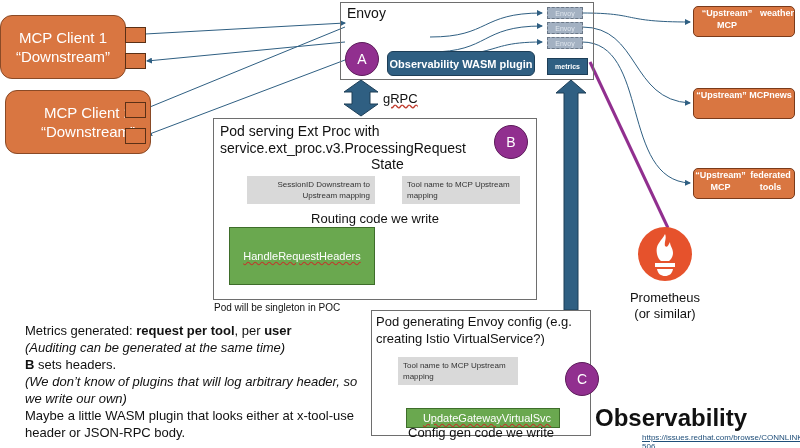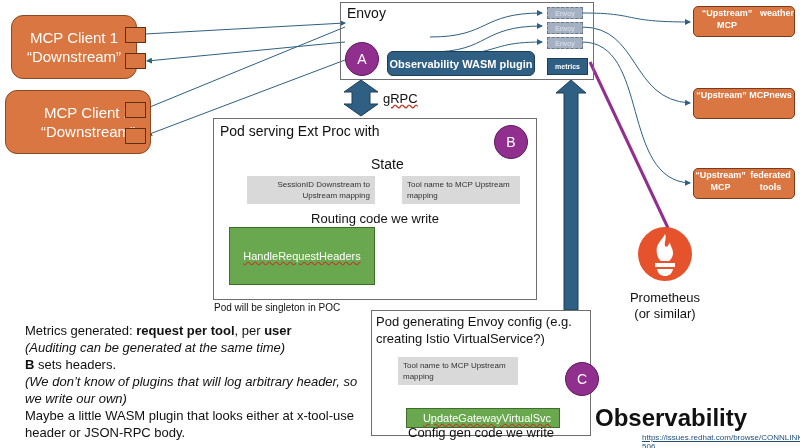--- a/index.html
+++ b/index.html
@@ -85,21 +85,21 @@
   <path d="M582,27 C640,27 630,100 690,103" fill="none" stroke="#2f5f82" stroke-width="1" marker-end="url(#arr)"></path>
   <path d="M582,42 C650,42 620,180 690,183" fill="none" stroke="#2f5f82" stroke-width="1" marker-end="url(#arr)"></path>
 
   <polygon points="361,80 378,92 370,92 370,104 378,104 361,116 344,104 352,104 352,92 344,92" fill="#2f5f82" stroke="#1d3e57"></polygon>
 
   <polygon points="571,80 586,93 578,93 578,310 564,310 564,93 556,93" fill="#2f5f82" stroke="#1d3e57"></polygon>
 
   <line x1="590" y1="62" x2="668" y2="228" stroke="#912f8f" stroke-width="3"></line>
 </svg>
 
-<div class="client" style="left:11px;top:15px;width:124px;height:62px;">
+<div class="client" style="left:0;top:15px;width:124px;height:62px;">
   <span>MCP Client 1</span>
   <span>“Downstream”</span>
 </div>
 <div class="port" style="left:125px;top:27px;"></div>
 <div class="port" style="left:125px;top:53px;"></div>
 
 <div class="client" style="left:5px;top:90px;width:124px;height:62px;padding-left:20px;">
   <span>MCP Client 2</span>
   <span>“Downstream”</span>
 </div>
@@ -126,20 +126,21 @@
 </div>
 <div class="upstream" style="left:693px;top:168px;width:100px;height:29px;">
   <span>“Upstream” MCP</span>
   <span>federated  tools</span>
 </div>
 
 <span class="abs squig" style="left:383px;top:91px;font-size:13px;">gRPC</span>
 
 <div class="box" style="left:213px;top:118px;width:322px;height:180px;">
   <div class="abs" style="left:6px;top:4px;font-size:14px;">Pod serving Ext Proc with</div>
+  <div class="abs" style="left:6px;top:21px;font-size:14px;">service.ext_proc.v3.ProcessingRequest</div>
   <div class="abs" style="left:157px;top:37px;font-size:14px;">State</div>
   <div class="circle" style="left:280px;top:6px;">B</div>
   <div class="gray" style="left:33px;top:57px;width:128px;height:28px;text-align:right;">SessionID Downstream to Upstream mapping</div>
   <div class="gray" style="left:188px;top:57px;width:118px;height:28px;">Tool name to MCP Upstream mapping</div>
   <div class="abs" style="left:0;width:322px;text-align:center;top:92px;font-size:13px;">Routing code we write</div>
   <div class="green" style="left:15px;top:108px;width:144px;height:56px;">HandleRequestHeaders</div>
 </div>
 <span class="abs" style="left:214px;top:302px;font-size:10px;">Pod will be singleton in POC</span>
 
 <div class="abs" style="left:25px;top:322px;width:340px;font-size:13px;line-height:17px;">

